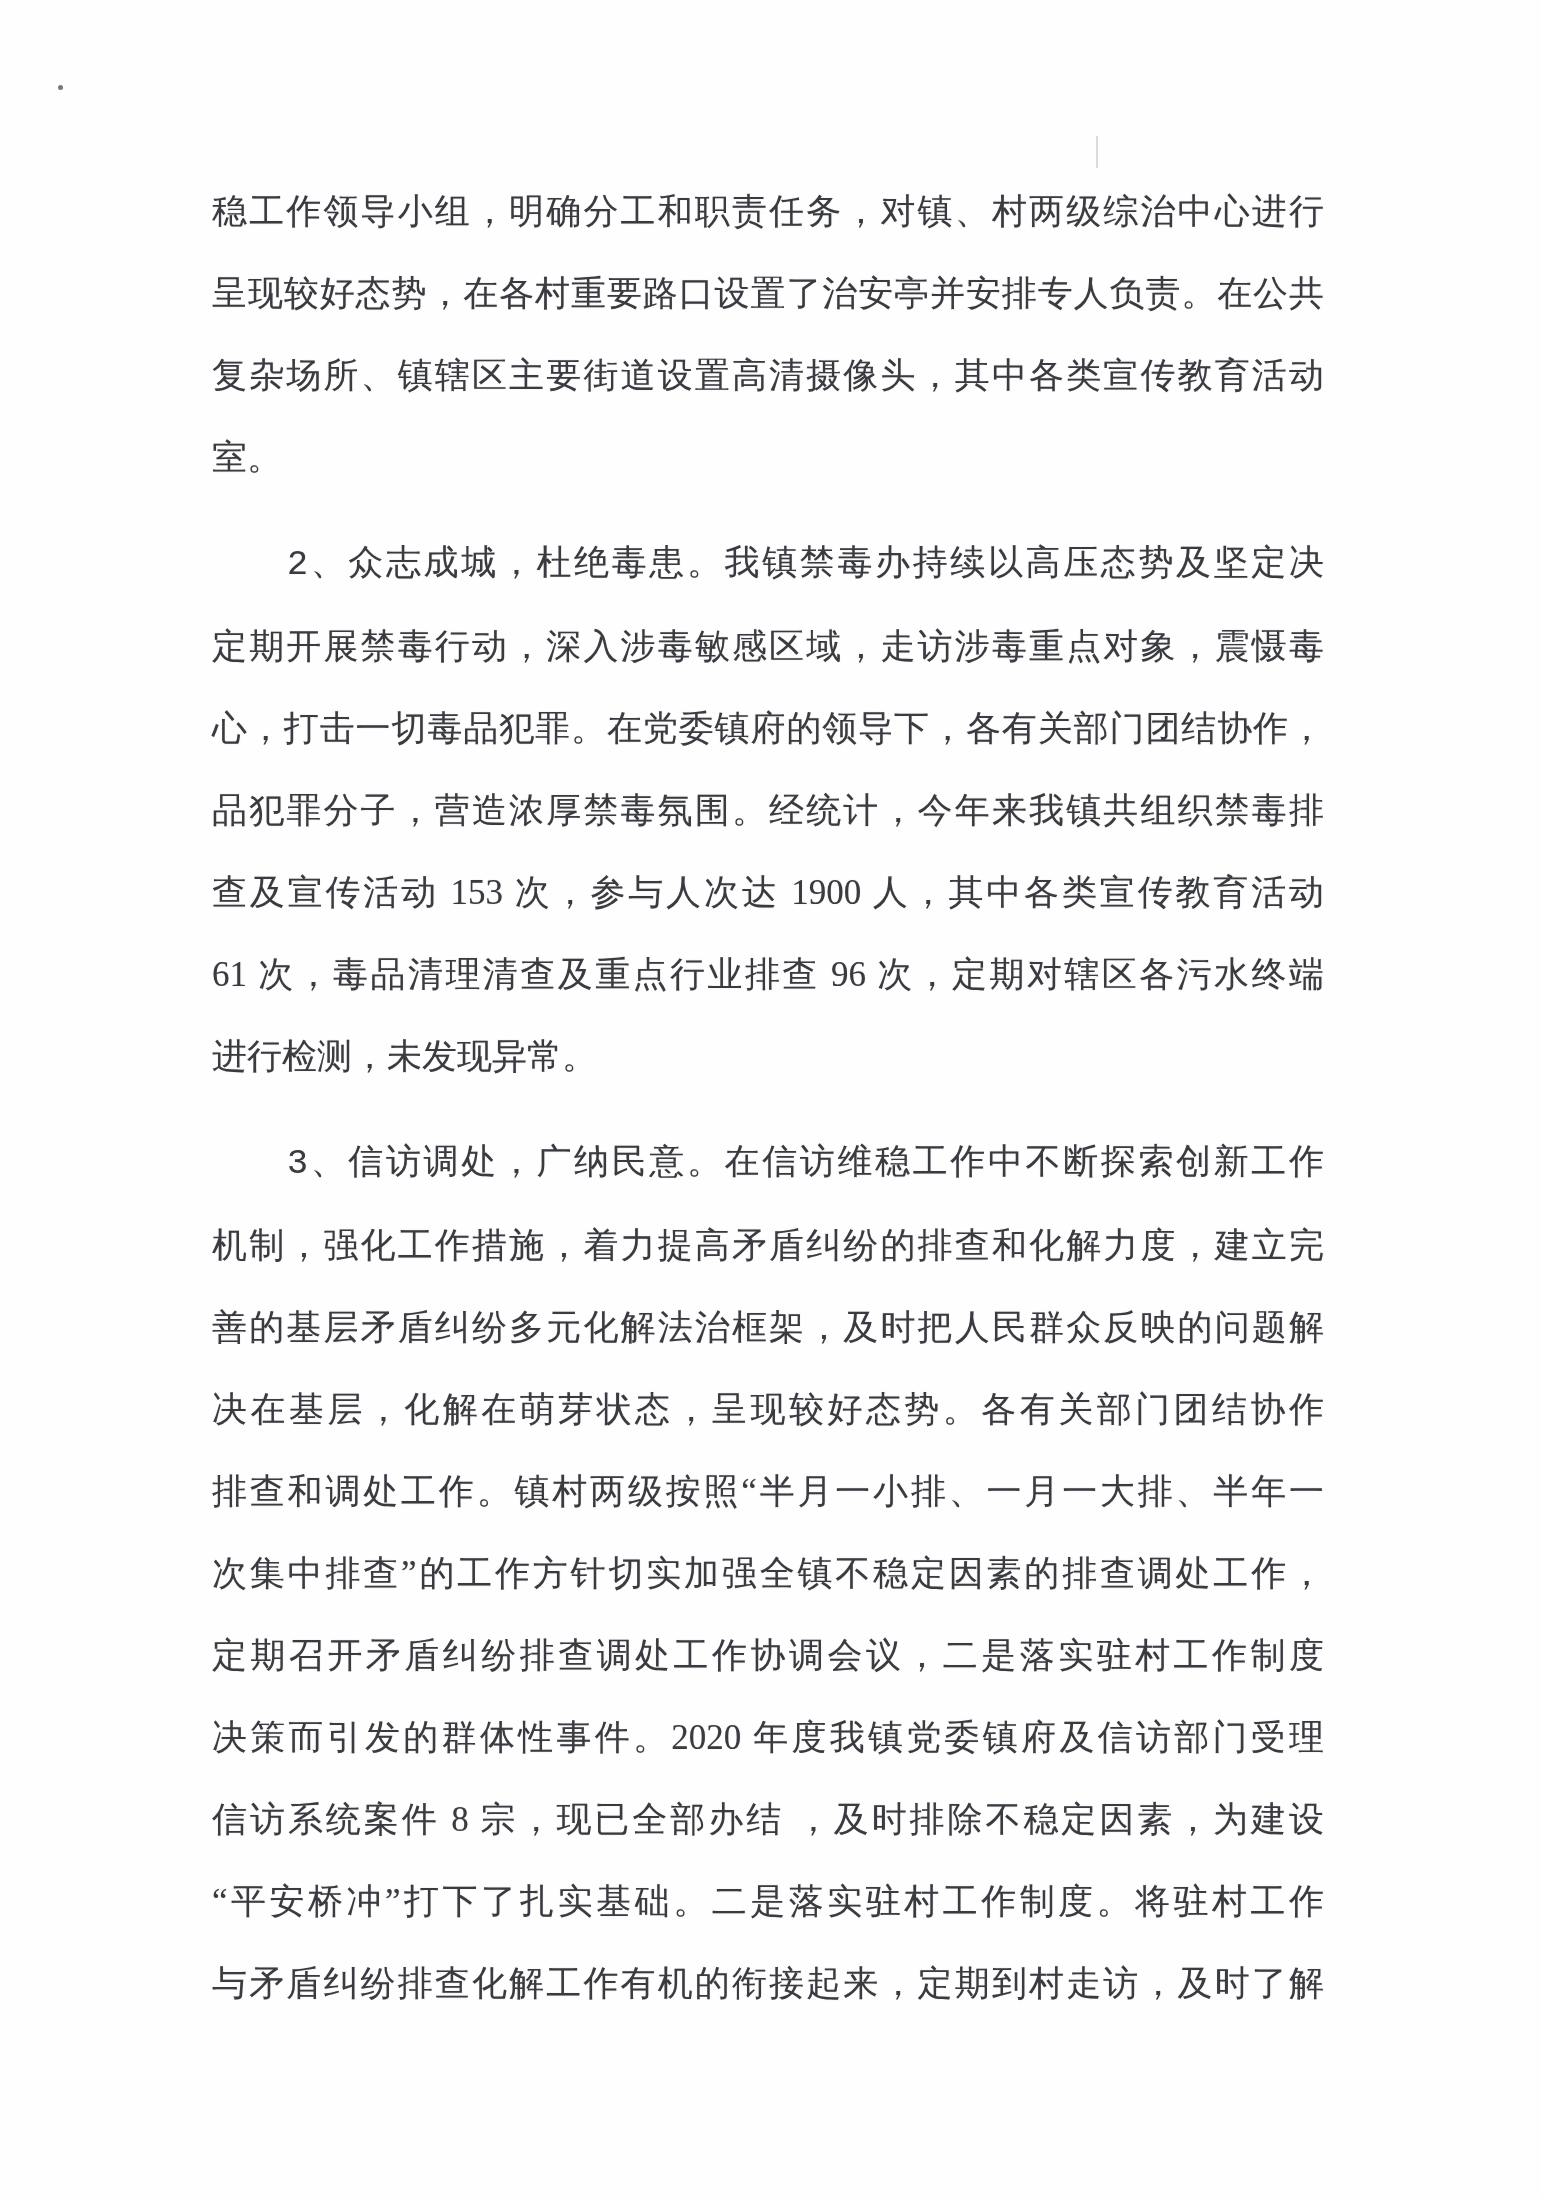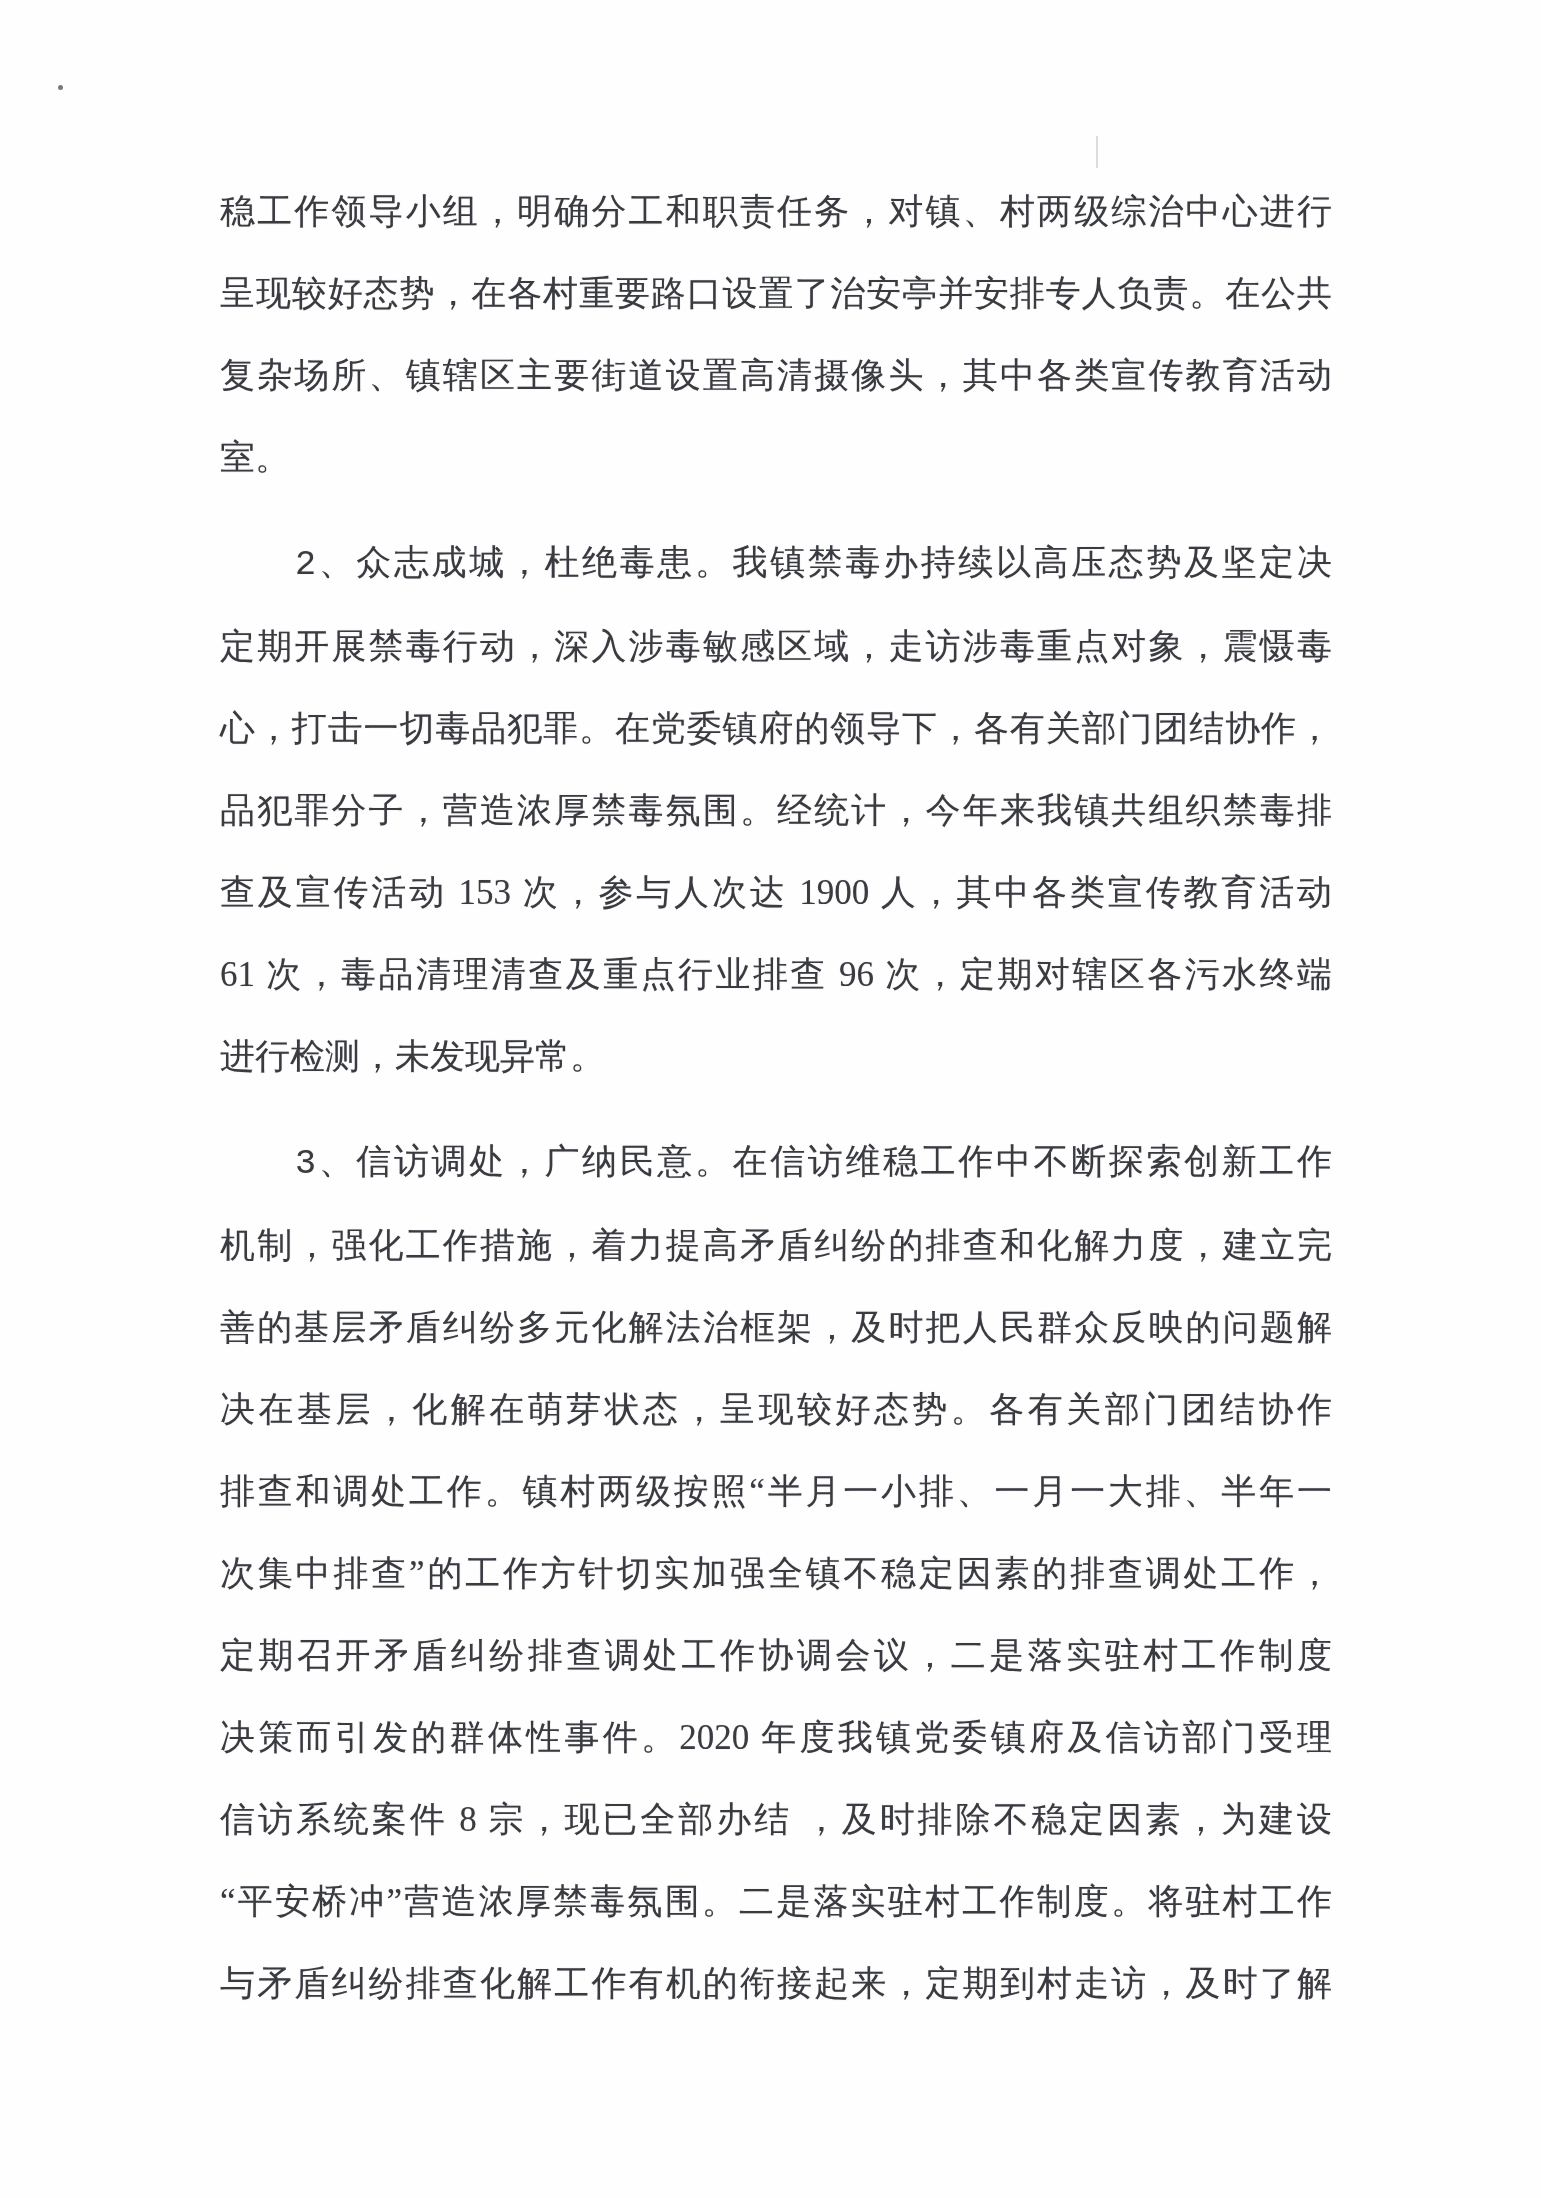--- a/index.html
+++ b/index.html
@@ -17,21 +17,20 @@
   .textblock {
     position: absolute;
     left: 212px;
     top: 171px;
     width: 1112px;
     font-family: "Liberation Serif", "DejaVu Serif", serif;
     font-size: 35px;
     font-weight: 400;
     color: #3a3b41;
     text-shadow: 0 0 1px rgba(58, 59, 65, 0.30);
-    margin-left: 8px;
   }
   .line {
     height: 82px;
     line-height: 82px;
     text-align: justify;
     text-align-last: justify;
     text-justify: inter-character;
   }
   .line.endline {
     text-align-last: left;
@@ -86,16 +85,16 @@
 
     <div class="line para-start indent">3、信访调处，广纳民意。在信访维稳工作中不断探索创新工作</div>
     <div class="line">机制，强化工作措施，着力提高矛盾纠纷的排查和化解力度，建立完</div>
     <div class="line">善的基层矛盾纠纷多元化解法治框架，及时把人民群众反映的问题解</div>
     <div class="line">决在基层，化解在萌芽状态，呈现较好态势。各有关部门团结协作</div>
     <div class="line">排查和调处工作。镇村两级按照“半月一小排、一月一大排、半年一</div>
     <div class="line">次集中排查”的工作方针切实加强全镇不稳定因素的排查调处工作，</div>
     <div class="line">定期召开矛盾纠纷排查调处工作协调会议，二是落实驻村工作制度</div>
     <div class="line">决策而引发的群体性事件。2020 年度我镇党委镇府及信访部门受理</div>
     <div class="line">信访系统案件 8 宗，现已全部办结 ，及时排除不稳定因素，为建设</div>
-    <div class="line">“平安桥冲”营造浓厚禁毒氛围。二是落实驻村工作制度。将驻村工作</div>
+    <div class="line">“平安桥冲”打下了扎实基础。二是落实驻村工作制度。将驻村工作</div>
     <div class="line">与矛盾纠纷排查化解工作有机的衔接起来，定期到村走访，及时了解</div>
   </div>
 </div>
 
 </body></html>

